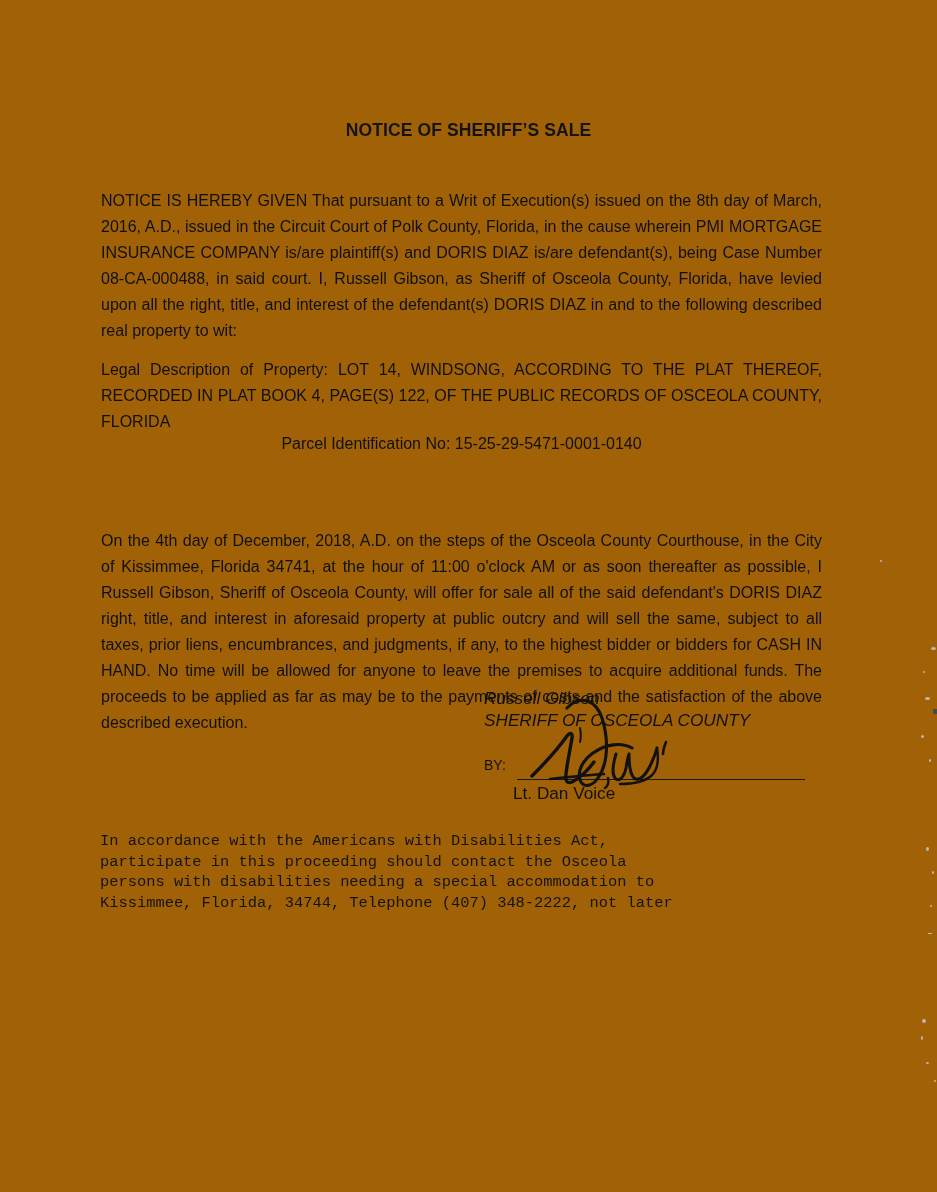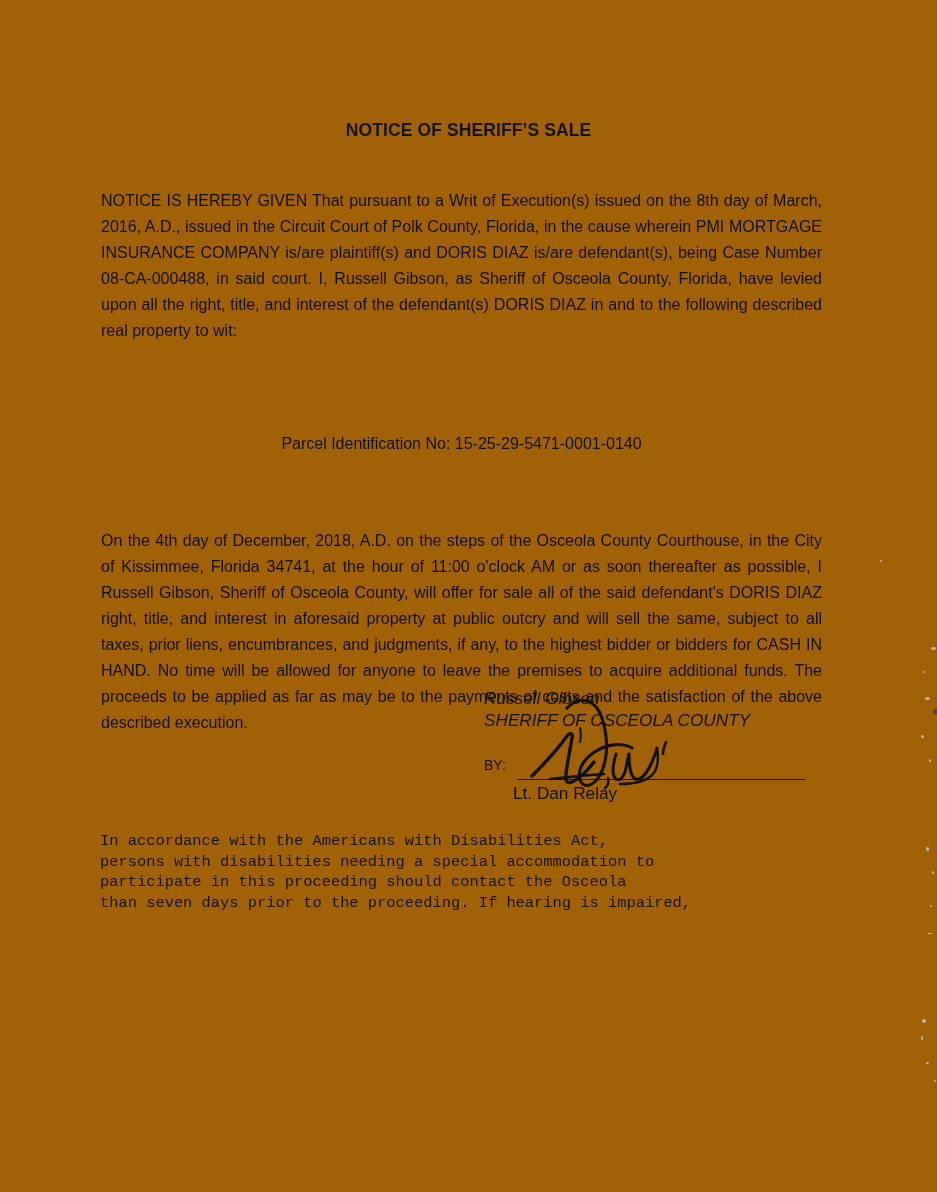--- a/index.html
+++ b/index.html
@@ -107,20 +107,21 @@
 </style>
 </head>
 <body>
 
 <div class="page">
 
   <h1 class="doc-title">NOTICE OF SHERIFF’S SALE</h1>
 
   <p class="body-block para-opening">NOTICE IS HEREBY GIVEN That pursuant to a Writ of Execution(s) issued on the 8th day of March, 2016, A.D., issued in the Circuit Court of Polk County, Florida, in the cause wherein PMI MORTGAGE INSURANCE COMPANY is/are plaintiff(s) and DORIS DIAZ is/are defendant(s), being Case Number 08-CA-000488, in said court. I, Russell Gibson, as Sheriff of Osceola County, Florida, have levied upon all the right, title, and interest of the defendant(s) DORIS DIAZ in and to the following described real property to wit:</p>
 
+  <p class="body-block legal-desc">Legal Description of Property: LOT 14, WINDSONG, ACCORDING TO THE PLAT THEREOF, RECORDED IN PLAT BOOK 4, PAGE(S) 122, OF THE PUBLIC RECORDS OF OSCEOLA COUNTY, FLORIDA</p>
 
   <p class="body-block parcel-line">Parcel Identification No: 15-25-29-5471-0001-0140</p>
 
 
   <p class="body-block para-sale">On the 4th day of December, 2018, A.D. on the steps of the Osceola County Courthouse, in the City of Kissimmee, Florida 34741, at the hour of 11:00 o'clock AM or as soon thereafter as possible, I Russell Gibson, Sheriff of Osceola County, will offer for sale all of the said defendant's DORIS DIAZ right, title, and interest in aforesaid property at public outcry and will sell the same, subject to all taxes, prior liens, encumbrances, and judgments, if any, to the highest bidder or bidders for CASH IN HAND. No time will be allowed for anyone to leave the premises to acquire additional funds. The proceeds to be applied as far as may be to the payments of costs and the satisfaction of the above described execution.</p>
 
   <div class="sig-block">
     <div>Russell Gibson</div>
     <div>SHERIFF OF OSCEOLA COUNTY</div>
   </div>
@@ -135,27 +136,27 @@
       <path d="M12 84 C 24 72, 37 58, 47 44 C 50 40, 53 41, 52 46 C 50 58, 47 72, 46 82 C 45 89, 47 92, 52 90 C 60 86, 68 78, 74 70" stroke-width="3.4"></path>
       <path d="M30 87 C 48 85, 66 83, 84 82" stroke-width="2.6"></path>
       <path d="M96 62 C 93 72, 92 82, 95 86 C 99 91, 104 85, 106 76 C 107 70, 108 65, 109 62 C 109 72, 110 82, 114 86 C 119 90, 125 84, 130 74 C 134 66, 136 60, 137 56" stroke-width="3.0"></path>
       <path d="M137 56 C 139 68, 138 78, 131 84 C 124 90, 112 92, 100 92" stroke-width="2.4"></path>
       <path d="M88 86 C 89 90, 88 94, 85 96" stroke-width="2.4"></path>
       <path d="M60 36 C 61 41, 61 46, 60 50" stroke-width="2.0"></path>
       <path d="M146 50 C 144 55, 143 59, 143 62" stroke-width="2.6"></path>
     </g>
   </svg>
 
-  <div class="sig-name">Lt. Dan Relay</div>
+  <div class="sig-name">Lt. Dan Voice</div>
 
   <div class="ada-footer">
     <span class="ln">In accordance with the Americans with Disabilities Act,</span>
+    <span class="ln">participate in this proceeding should contact the Osceola</span>
     <span class="ln">persons with disabilities needing a special accommodation to</span>
-    <span class="ln">participate in this proceeding should contact the Osceola</span>
-    <span class="ln">than seven days prior to the proceeding.  If hearing is impaired,</span>
+    <span class="ln">Kissimmee, Florida, 34744, Telephone (407) 348-2222, not later</span>
   </div>
 
   <div class="speck" style="left:931px;top:647px;width:5px;height:3px;"></div>
   <div class="speck" style="left:923px;top:671px;width:2px;height:2px;"></div>
   <div class="speck" style="left:925px;top:697px;width:5px;height:3px;"></div>
   <div class="speck" style="left:933px;top:709px;width:5px;height:5px;background:#4a4a4a;border-radius:1px;"></div>
   <div class="speck" style="left:921px;top:735px;width:3px;height:3px;"></div>
   <div class="speck" style="left:929px;top:759px;width:2px;height:3px;"></div>
   <div class="speck" style="left:926px;top:847px;width:3px;height:4px;"></div>
   <div class="speck" style="left:932px;top:871px;width:2px;height:3px;"></div>

